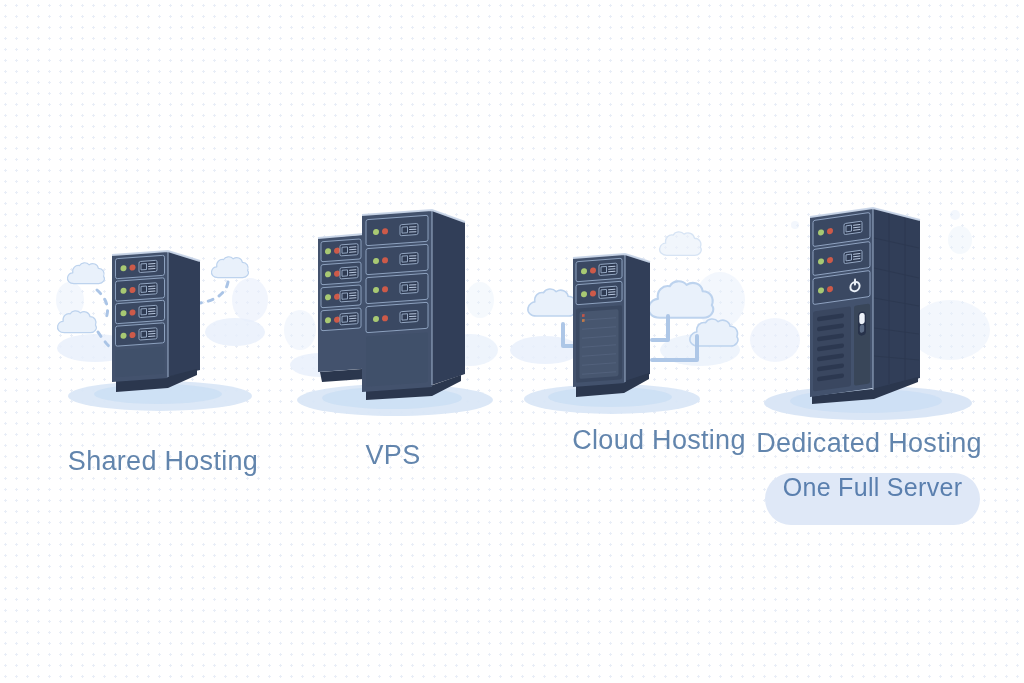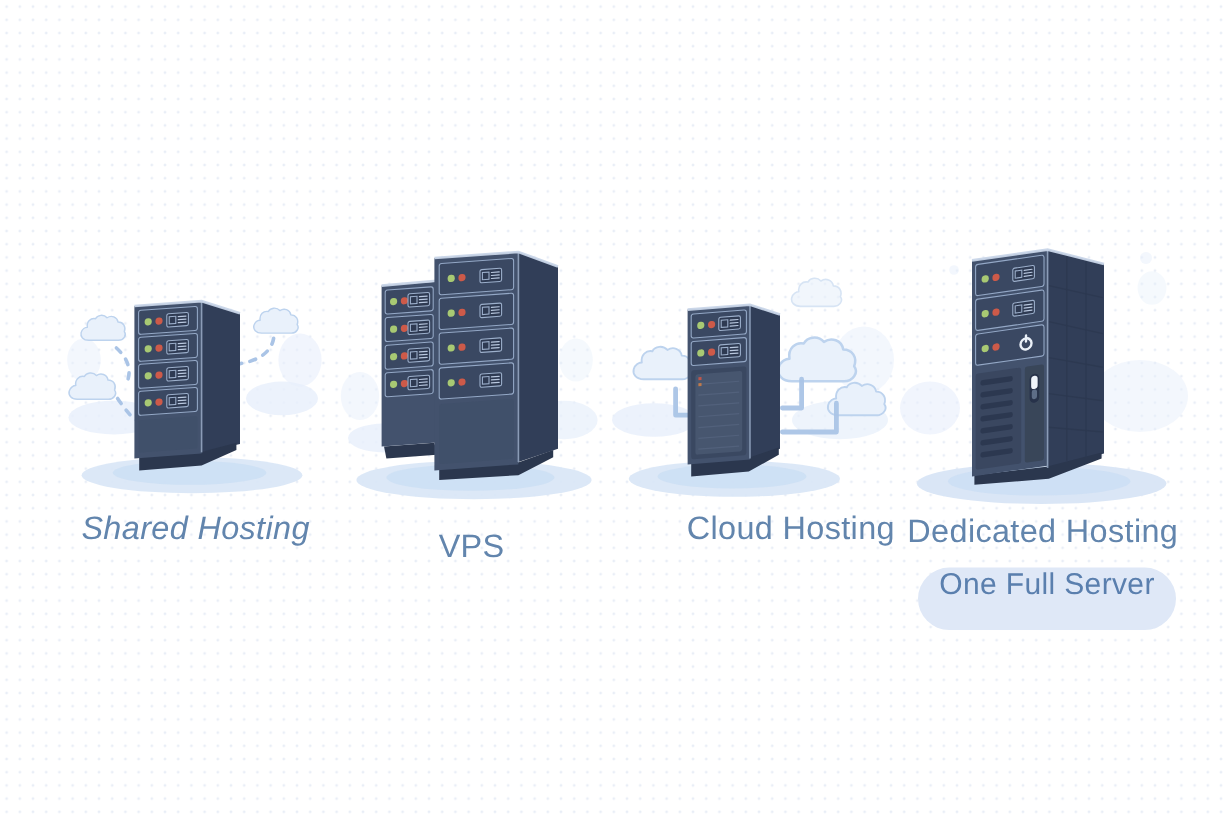--- a/index.html
+++ b/index.html
@@ -254,21 +254,21 @@
             <rect x="49.3" y="103.5" width="5.4" height="11" rx="2.7" fill="#eef3fa"></rect>
             <rect x="49.8" y="115" width="4.4" height="8" rx="2" fill="#93a7c4" opacity=".5"></rect>
           </g>
         </g>
         <line class="corner" x1="873" y1="208" x2="873" y2="390"></line>
         <polyline class="hilite" points="810,217 873,208 920,220"></polyline>
       </g>
     </g>
   </svg>
 
-  <div class="hosting-label" style="left:163px;top:425px;font-style:italic;">Shared Hosting</div>
+  <div class="hosting-label" style="left:163px;top:446px;">Shared Hosting</div>
   <div class="hosting-label" style="left:393px;top:440px;">VPS</div>
   <div class="hosting-label" style="left:627px;top:425px;margin-left:32px;">Cloud Hosting</div>
   <div class="hosting-label" style="left:869px;top:428px;">Dedicated Hosting</div>
 
   <div class="badge">
     <span>One Full Server</span>
   </div>
 
 </div>
 

